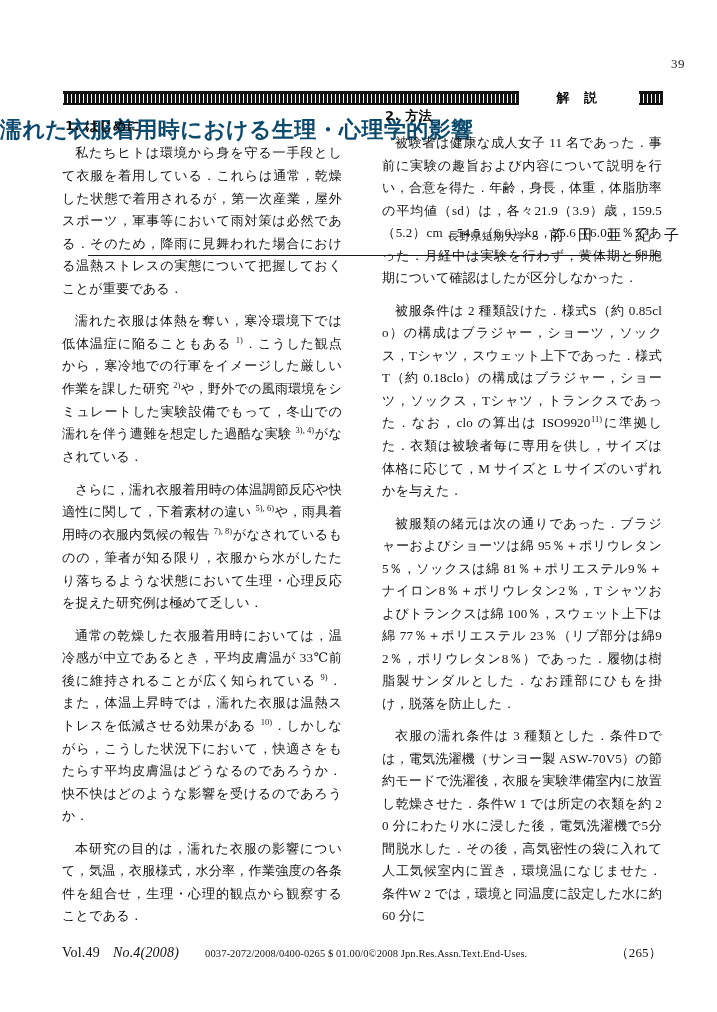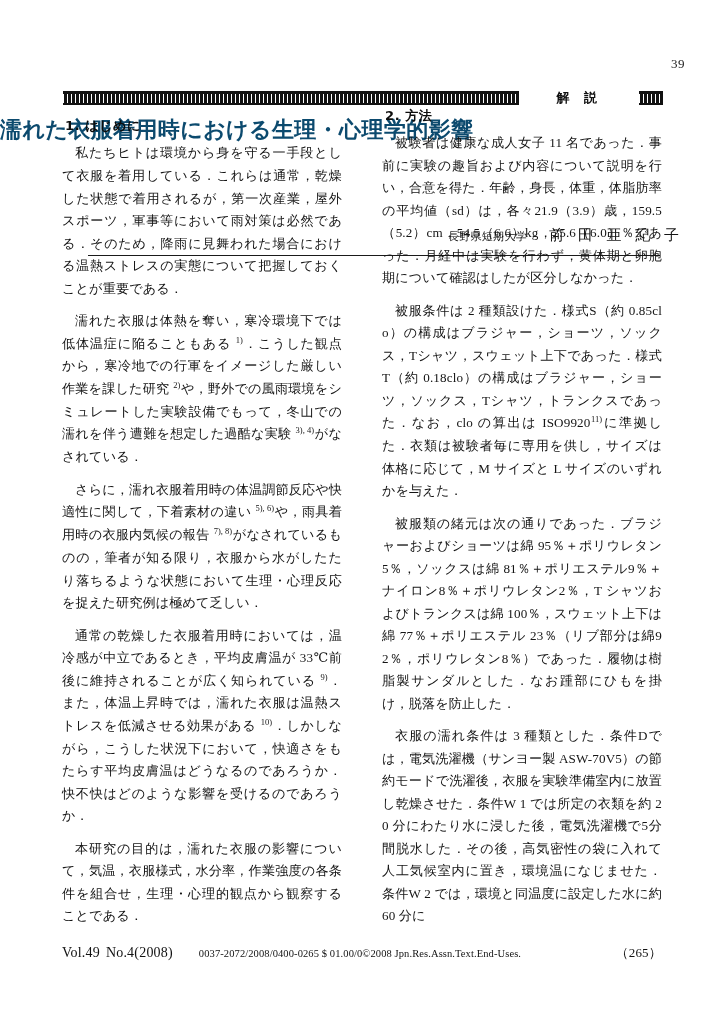--- a/index.html
+++ b/index.html
@@ -180,21 +180,21 @@
     top: 944px;
     width: 600px;
     display: flex;
     align-items: baseline;
     white-space: nowrap;
   }
   .footer .vol {
     font-size: 14px;
     letter-spacing: 0.2px;
   }
-  .footer .vol .no { margin-left: 6px; }
+  .footer .vol .no { margin-left: 13px; font-style: italic; }
   .footer .issn {
     font-size: 10.5px;
     margin-left: 26px;
     letter-spacing: 0.1px;
   }
   .footer .folio {
     font-size: 13px;
     margin-left: auto;
     letter-spacing: 0.2px;
   }

